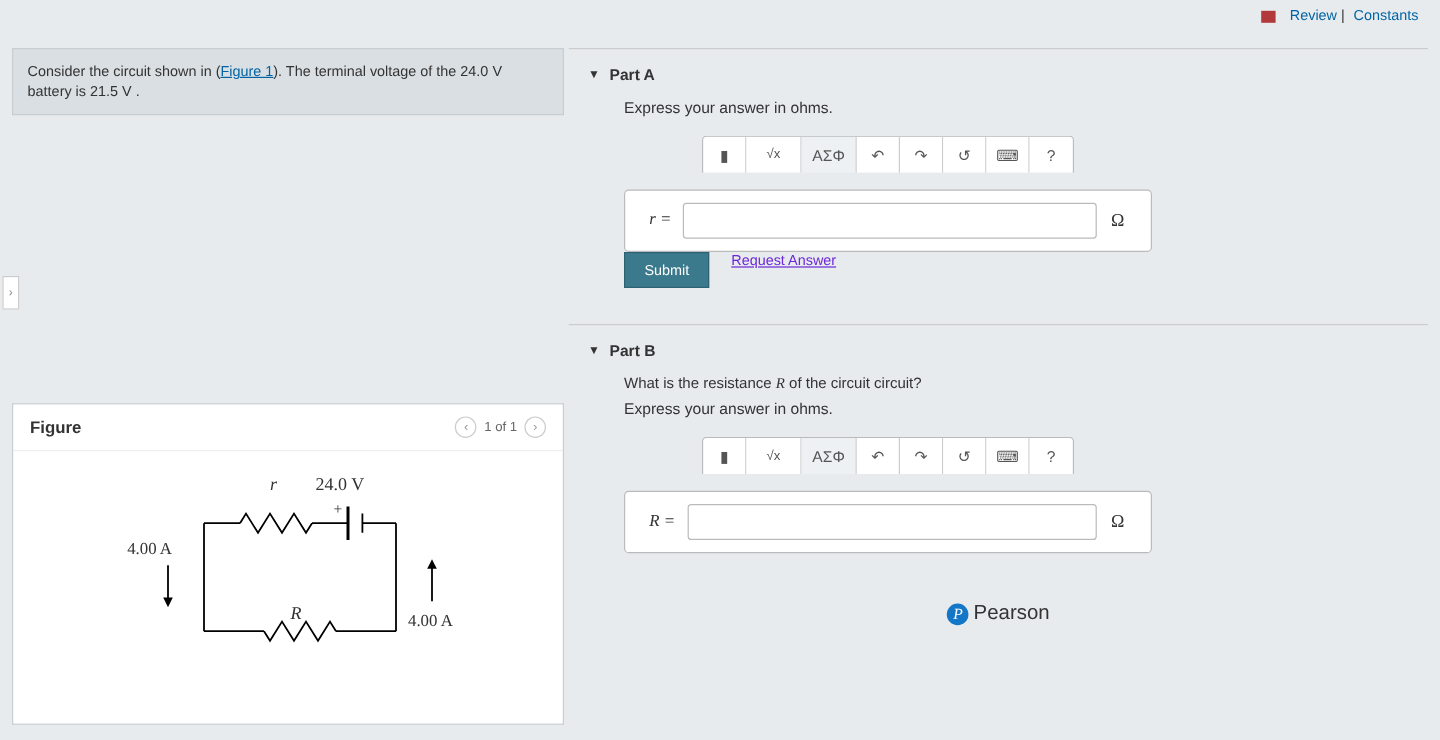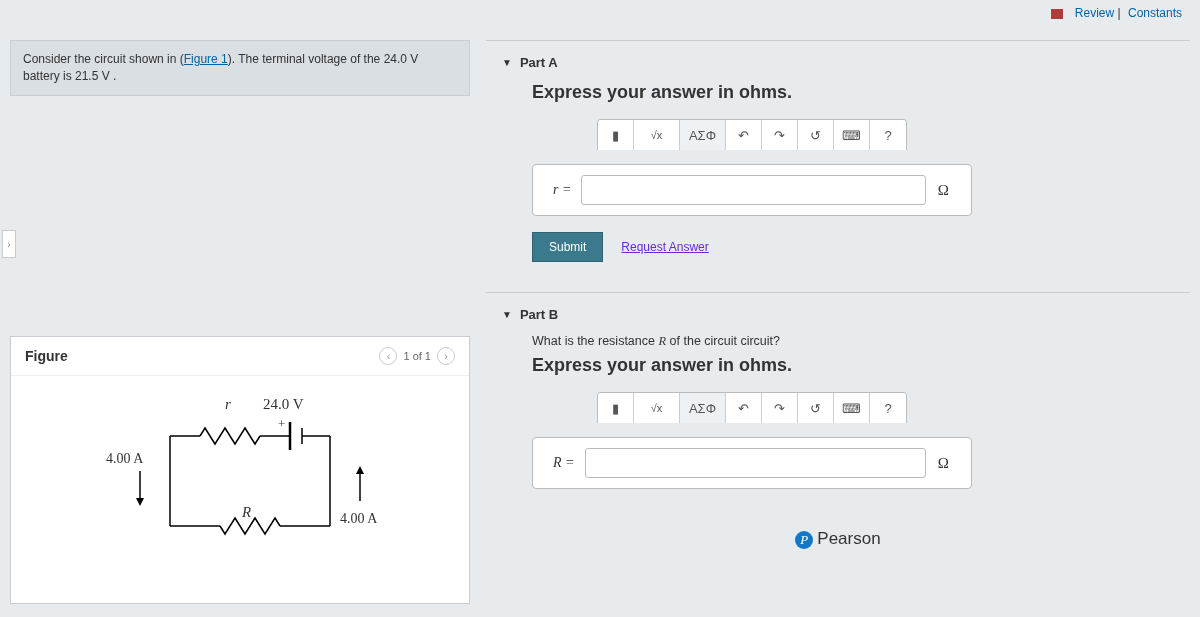--- a/index.html
+++ b/index.html
@@ -1,46 +1,46 @@
 <!DOCTYPE html>
 <html><head>
 <meta charset="utf-8">
 <style>
   *{box-sizing:border-box;margin:0;padding:0;font-family:Arial,Helvetica,sans-serif}
   body{background:#e7ebee;width:1200px;height:617px;overflow:hidden;position:relative;font-size:12px;color:#333}
   .top-links{position:absolute;top:6px;right:18px;font-size:12px}
   .top-links a{color:#0064a4;cursor:pointer;margin-left:4px}
   .top-links .flag{display:inline-block;width:12px;height:10px;background:#b33a3a;margin-right:4px;vertical-align:middle}
-  .container{display:flex;margin:40px 10px 0 10px;gap:16px}
+  .container{display:flex;margin:40px 10px 0 10px;gap:4px}
   .left{flex:0 0 460px}
   .right{flex:1}
   .problem-box{background:#dadfe3;border:1px solid #c8cdd1;padding:10px 12px;font-size:12px;line-height:1.4;color:#333}
   .problem-box a{color:#0064a4;text-decoration:underline}
   .figure-panel{background:#fff;border:1px solid #c8cdd1;margin-top:240px;padding:0;height:268px;position:relative}
   .figure-head{display:flex;justify-content:space-between;align-items:center;padding:10px 14px;border-bottom:1px solid #eee}
   .figure-head h3{font-size:14px;font-weight:bold;color:#333}
   .fig-nav{display:flex;align-items:center;gap:6px;font-size:11px;color:#666}
   .nav-btn{width:18px;height:18px;border:1px solid #ccc;border-radius:50%;display:flex;align-items:center;justify-content:center;color:#999;cursor:pointer;background:#fff}
   .circuit{position:relative;width:340px;height:200px;margin:0 auto}
   .part-section{border-top:1px solid #ccc;padding:0 0 20px 0}
   .part-header{display:flex;align-items:center;gap:8px;padding:14px 16px 8px 16px;cursor:pointer}
   .part-header .tri{font-size:10px;color:#333}
   .part-header h4{font-size:13px;font-weight:bold}
   .part-body{padding:4px 30px 0 46px}
   .q-line{font-size:12.5px;margin-bottom:6px}
-  .instr{font-size:18px;font-weight:bold;margin-bottom:16px}
+  .instr{font-size:13px;font-weight:normal;margin-bottom:16px}
   .toolbar{display:flex;align-items:center;gap:0;border:1px solid #bbb;border-bottom:none;border-radius:4px 4px 0 0;overflow:hidden;width:fit-content}
   .toolbar .tb{width:36px;height:30px;display:flex;align-items:center;justify-content:center;border-right:1px solid #ccc;font-size:13px;color:#555;cursor:pointer;background:#fff}
   .toolbar .tb:last-child{border-right:none}
   .toolbar .tb-wide{width:46px}
   .var-label{font-style:italic;font-family:'Times New Roman',serif;font-size:14px;padding:0 10px}
   .answer-input{flex:1;height:30px;border:1px solid #bbb;border-radius:3px;padding:0 6px;font-size:13px}
   .unit{font-family:'Times New Roman',serif;font-size:15px;padding:0 12px}
   .input-box{border:1px solid #bbb;border-radius:4px;padding:10px;width:440px;display:flex;align-items:center;background:#fff}
-  .actions{margin-top:16px;display:flex;align-items:center;gap:18px}
+  .actions{margin-top:0;display:flex;gap:18px}
   .submit-btn{background:#3a7a8c;color:#fff;border:1px solid #2e6272;padding:7px 16px;font-size:12px;cursor:pointer}
   .request{color:#6d28d9;text-decoration:underline;font-size:12px;cursor:pointer}
   .pearson{text-align:center;margin-top:20px;font-family:'Times New Roman',serif;font-size:17px;color:#333}
   .pearson .p-logo{display:inline-block;width:18px;height:18px;border-radius:50%;background:#1476c6;color:#fff;font-family:Georgia,serif;font-style:italic;font-size:13px;line-height:18px;margin-right:4px;vertical-align:middle;text-align:center}
   .expand-handle{position:absolute;left:2px;top:230px;background:#fff;border:1px solid #ccc;width:14px;height:28px;display:flex;align-items:center;justify-content:center;color:#888;font-size:10px;cursor:pointer}
   .serif-it{font-family:'Times New Roman',serif;font-style:italic}
 </style>
 </head>
 <body>
 

